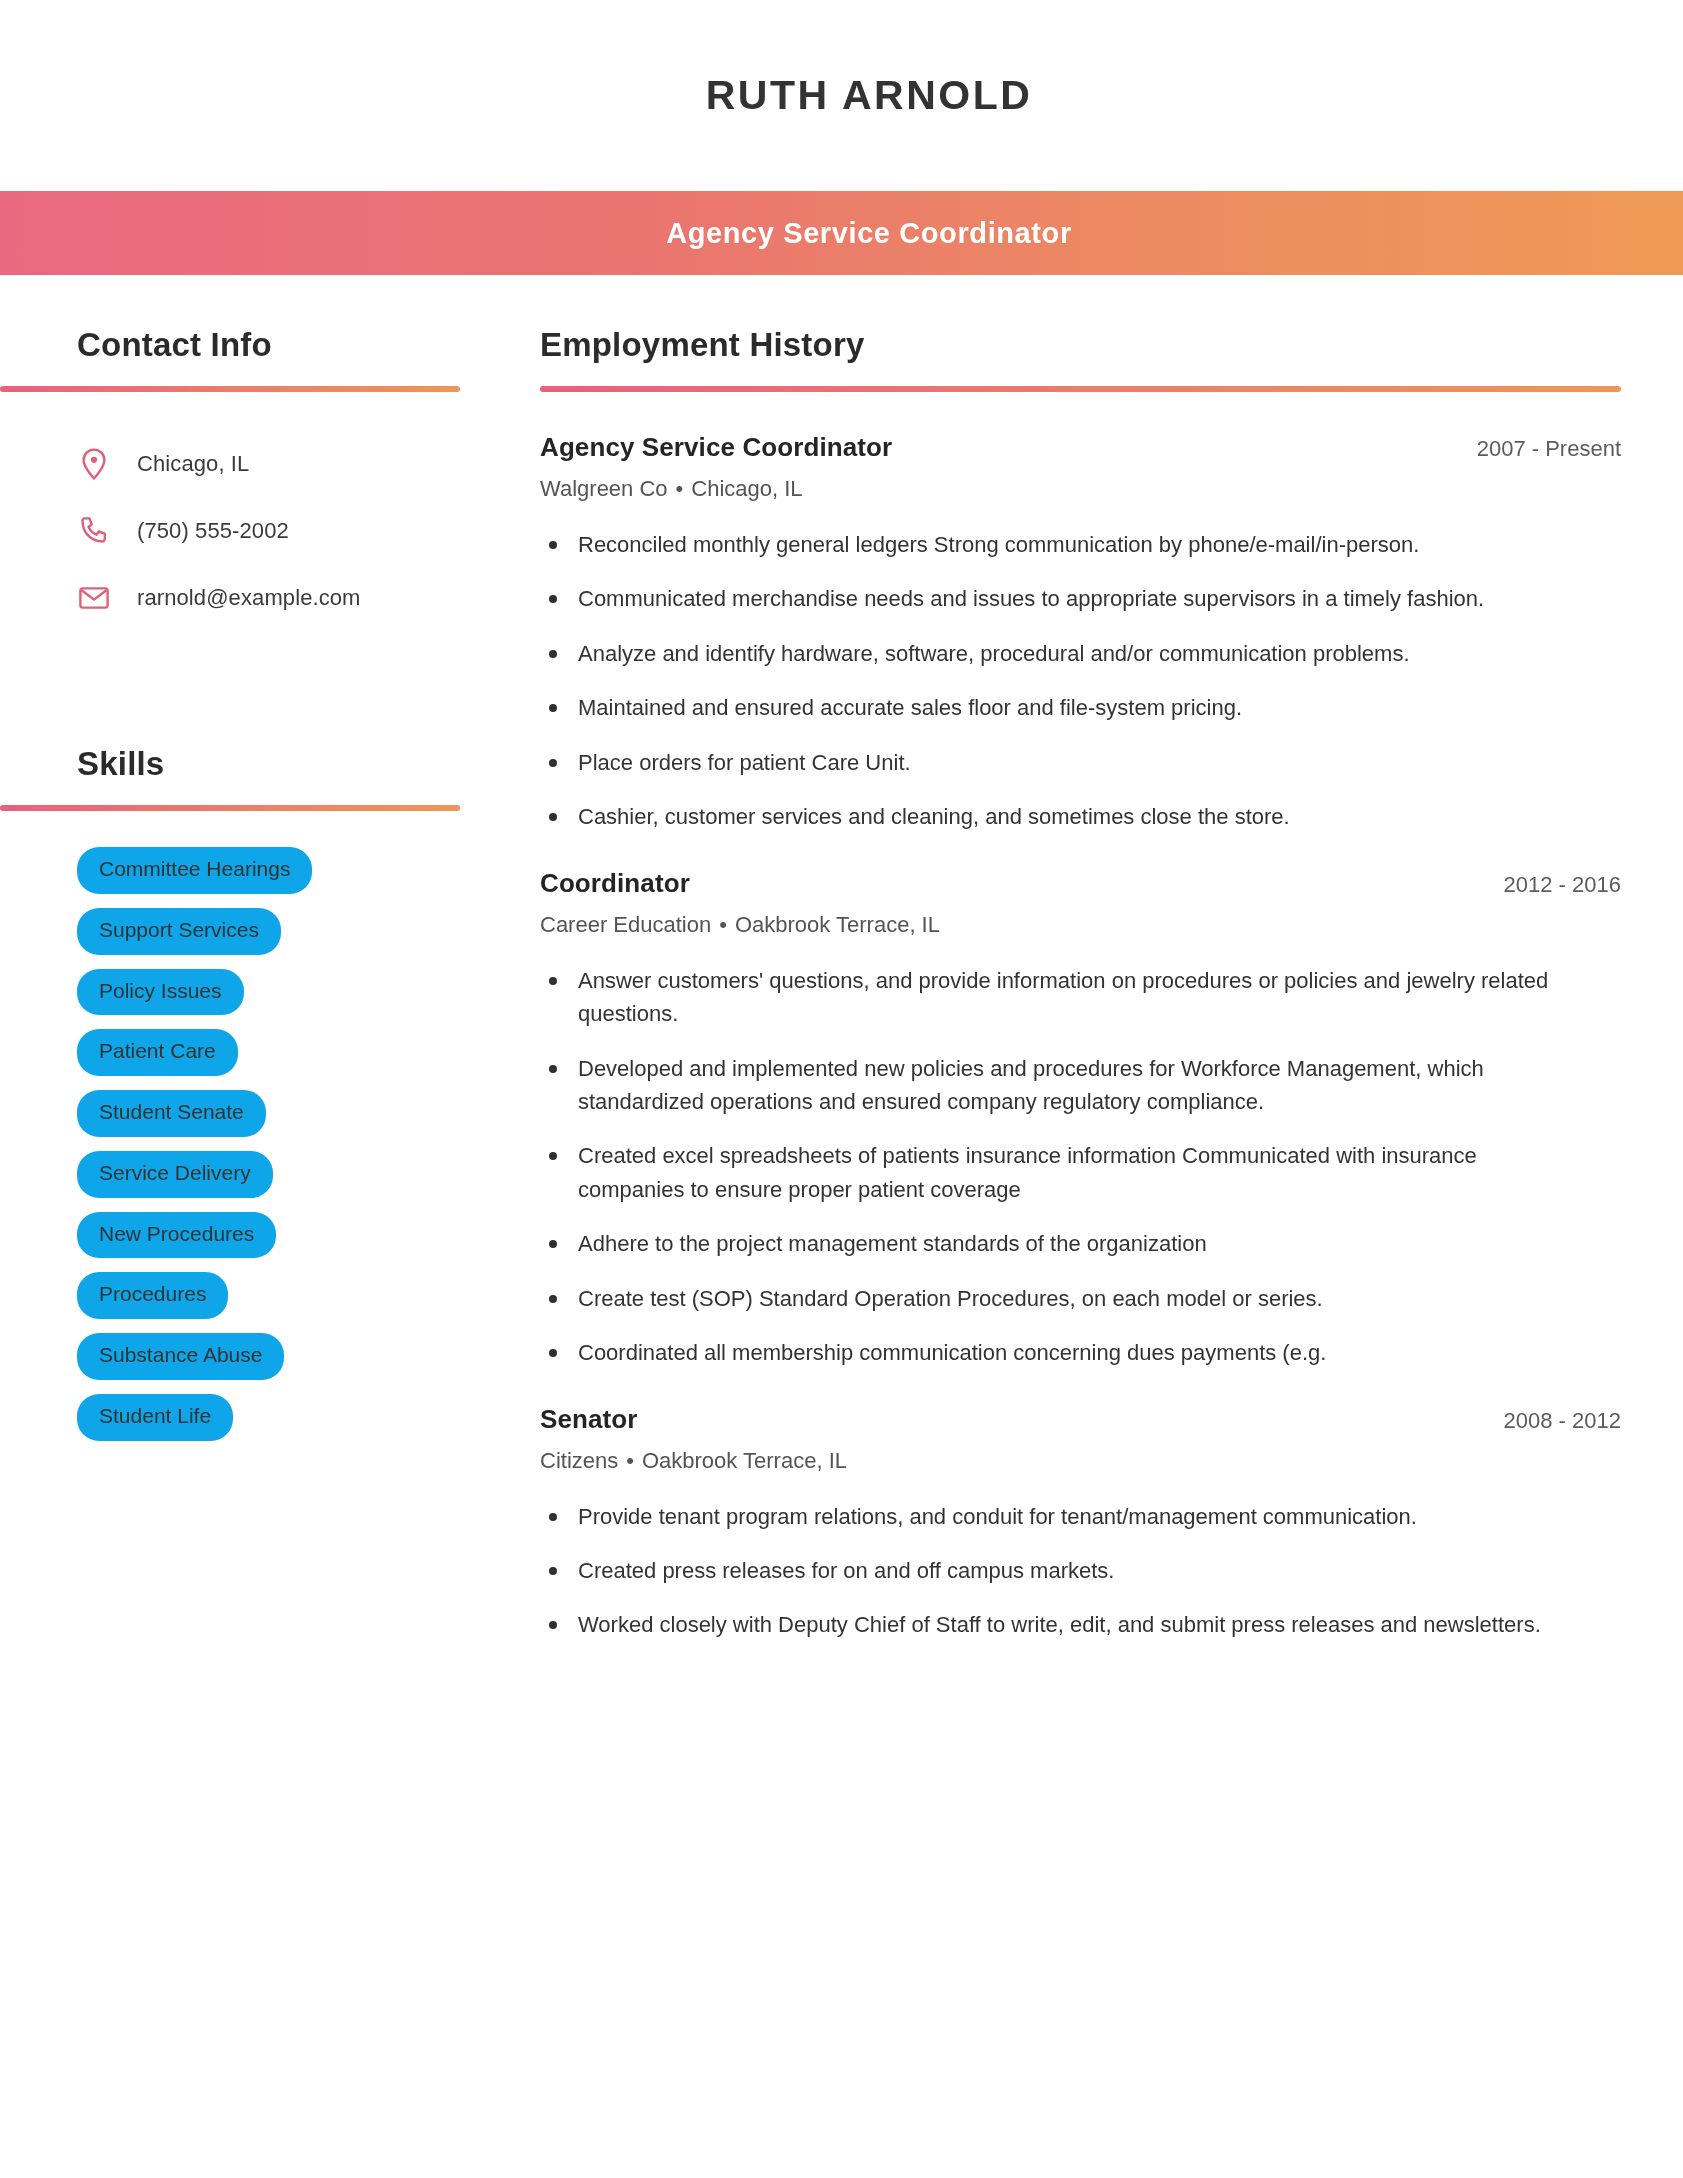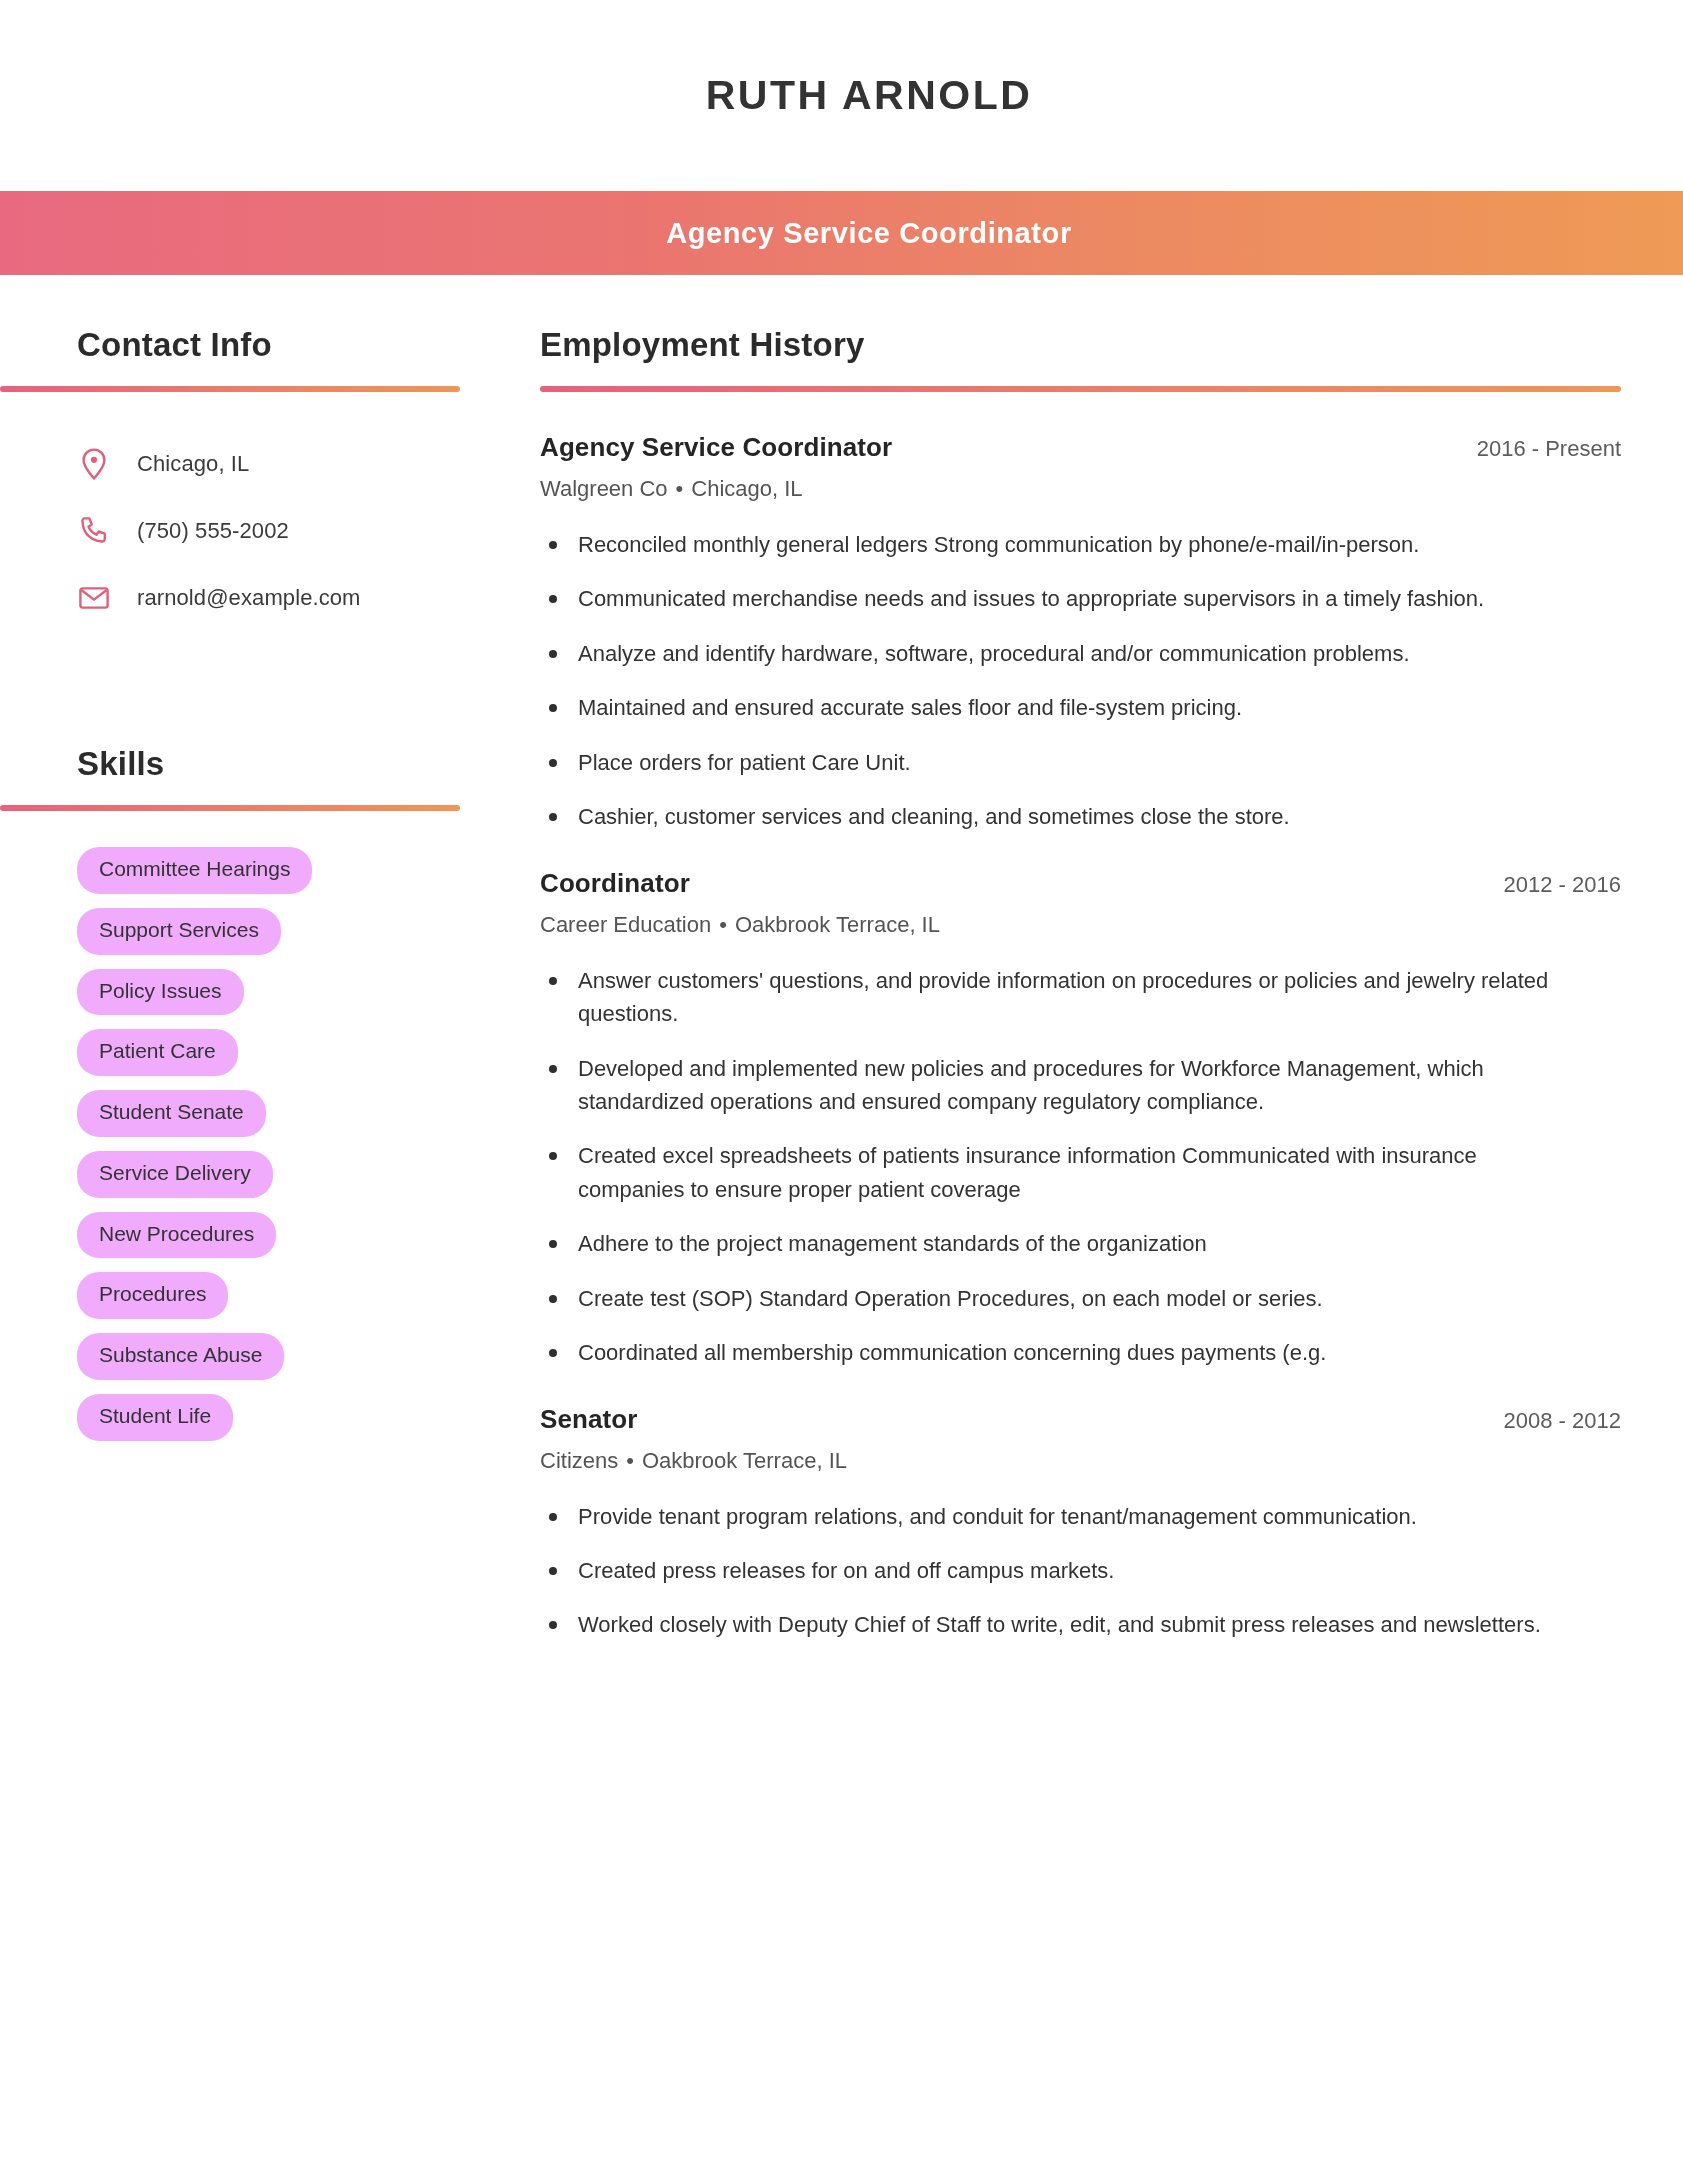--- a/index.html
+++ b/index.html
@@ -114,21 +114,21 @@
     font-size: 22px;
     color: #3b3b3b;
     letter-spacing: 0.1px;
   }
 
   
   .skills-head { margin-top: 114px; }
   .skill-list { margin-top: 36px; }
   .skill-pill {
     display: inline-block;
-    background: #f0abfc;
+    background: #0ea5e9;
     border-radius: 22px;
     padding: 10px 22px 12px 22px;
     font-size: 21px;
     color: #333333;
     margin-bottom: 14px;
     line-height: 1.18;
   }
   .skill-row { display: block; }
 
   
@@ -261,21 +261,21 @@
     <main class="maincol">
 
       <h2 class="sec-title">Employment History</h2>
       <div class="rule main"></div>
 
       <div class="jobs">
 
         <section class="job">
           <div class="job-top">
             <div class="job-title">Agency Service Coordinator</div>
-            <div class="job-dates">2016 - Present</div>
+            <div class="job-dates">2007 - Present</div>
           </div>
           <div class="job-meta">
             <span>Walgreen Co</span><span class="dot">•</span><span>Chicago, IL</span>
           </div>
           <ul class="bullets">
             <li>Reconciled monthly general ledgers Strong communication by phone/e-mail/in-person.</li>
             <li>Communicated merchandise needs and issues to appropriate supervisors in a timely fashion.</li>
             <li>Analyze and identify hardware, software, procedural and/or communication problems.</li>
             <li>Maintained and ensured accurate sales floor and file-system pricing.</li>
             <li>Place orders for patient Care Unit.</li>

